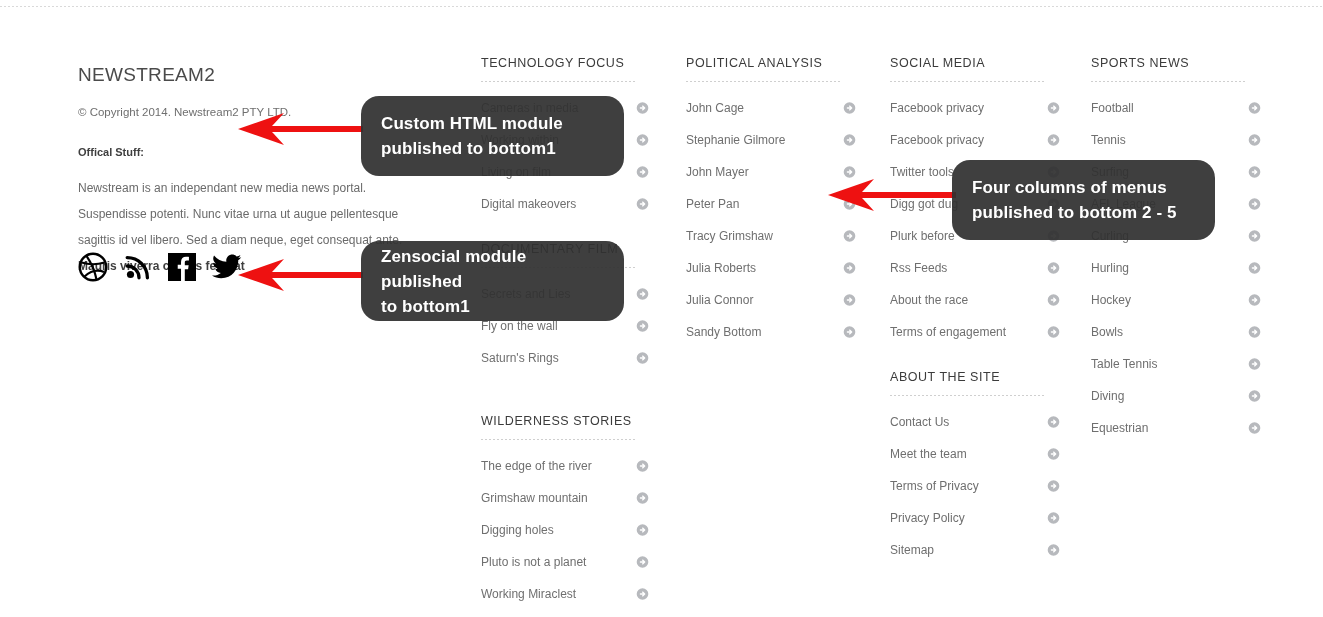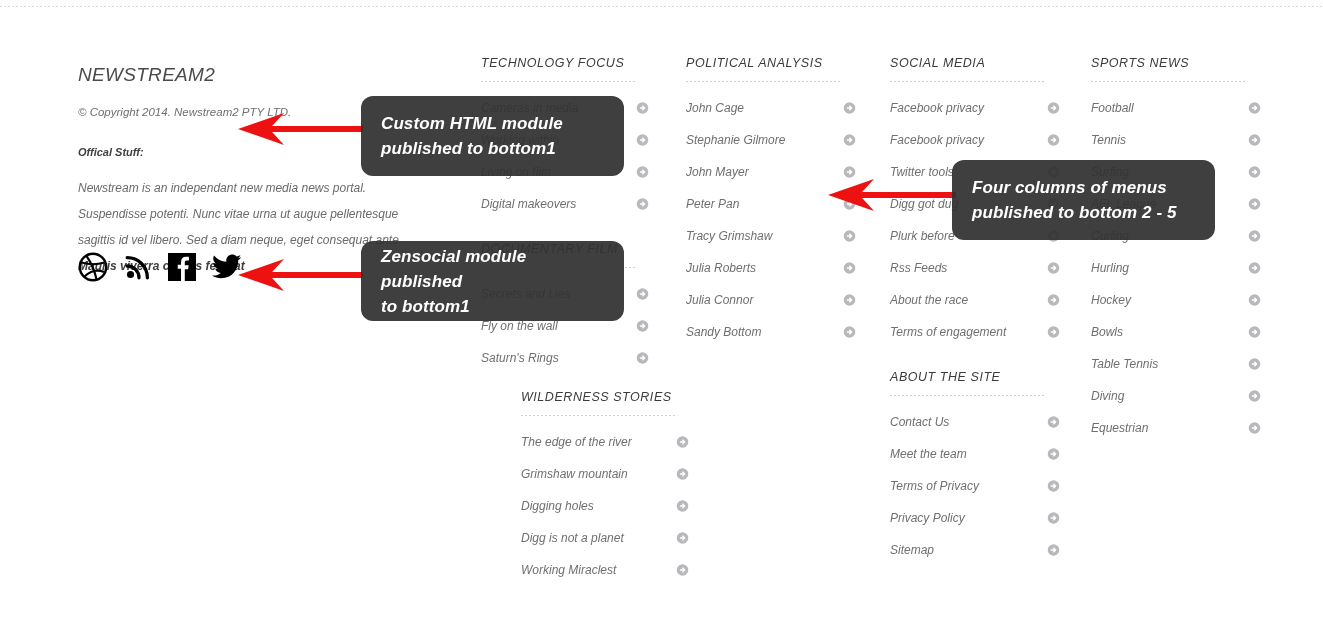--- a/index.html
+++ b/index.html
@@ -6,21 +6,20 @@
   html, body {
     width: 1323px; height: 617px;
     background: #ffffff;
     font-family: "Liberation Sans", sans-serif;
     overflow: hidden;
   }
   #page {
     position: relative;
     width: 1201px; height: 617px;
     background: #ffffff;
-    font-style: italic;
   }
 
   
   .top-rule {
     position: absolute; left: 0; top: 6px; width: 1323px; height: 1px;
     background-image: linear-gradient(to right, #d9d9d9 0 2px, transparent 2px 4px);
     background-size: 4px 1px;
   }
 
   
@@ -48,21 +47,21 @@
   .social-row {
     position: absolute; left: 78px; top: 252px;
     display: flex; align-items: center; gap: 16px;
   }
   .social-ic { display: block; }
 
   
   .menu-col { position: absolute; width: 180px; }
   .col-tech   { left: 481px; top: 55px; }
   .col-doc    { left: 481px; top: 241px; }
-  .col-wild   { left: 481px; top: 389px; margin-left: 40px; }
+  .col-wild   { left: 481px; top: 413px; }
   .col-pol    { left: 686px; top: 55px; }
   .col-soc    { left: 890px; top: 55px; }
   .col-about  { left: 890px; top: 369px; }
   .col-sport  { left: 1091px; top: 55px; }
 
   .col-head {
     font-size: 12.5px; letter-spacing: 0.55px;
     color: #3b3b3b; text-transform: uppercase;
     padding-bottom: 10px; line-height: 16px;
     white-space: nowrap;
@@ -91,21 +90,21 @@
   .m-arrow svg { display: block; }
 
   
   .col-sport .m-item, .col-pol .m-item, .col-soc .m-item, .col-about .m-item { width: 170px; }
   .col-tech .m-item, .col-doc .m-item, .col-wild .m-item { width: 168px; }
 
   
   .callout {
     position: absolute;
     background: rgba(48,48,48,0.93);
-    border-radius: 12px;
+    border-radius: 18px;
     color: #ffffff;
     font-size: 17px; font-weight: 600;
     line-height: 25px;
     letter-spacing: 0.1px;
     padding: 29px 20px;
     display: flex; align-items: center;
   }
   .callout span { display: block; }
   .callout-1 { left: 361px; top: 96px; width: 263px; height: 80px; }
   .callout-2 { left: 361px; top: 241px; width: 263px; height: 80px; }
@@ -263,21 +262,21 @@
       <li class="m-item">
           <span class="m-label">Digging holes</span>
           <span class="m-arrow">
             <svg width="13" height="13" viewBox="0 0 13 13">
               <circle cx="6.5" cy="6.5" r="5.8" fill="#b7b9bd"></circle>
               <path d="M4.4 6.5 h3.8 M6.6 4.6 L8.7 6.5 L6.6 8.4" fill="none" stroke="#fff" stroke-width="1.3" stroke-linecap="round" stroke-linejoin="round"></path>
             </svg>
           </span>
         </li>
       <li class="m-item">
-          <span class="m-label">Digg is not a planet</span>
+          <span class="m-label">Pluto is not a planet</span>
           <span class="m-arrow">
             <svg width="13" height="13" viewBox="0 0 13 13">
               <circle cx="6.5" cy="6.5" r="5.8" fill="#b7b9bd"></circle>
               <path d="M4.4 6.5 h3.8 M6.6 4.6 L8.7 6.5 L6.6 8.4" fill="none" stroke="#fff" stroke-width="1.3" stroke-linecap="round" stroke-linejoin="round"></path>
             </svg>
           </span>
         </li>
       <li class="m-item">
           <span class="m-label">Working Miraclest</span>
           <span class="m-arrow">

